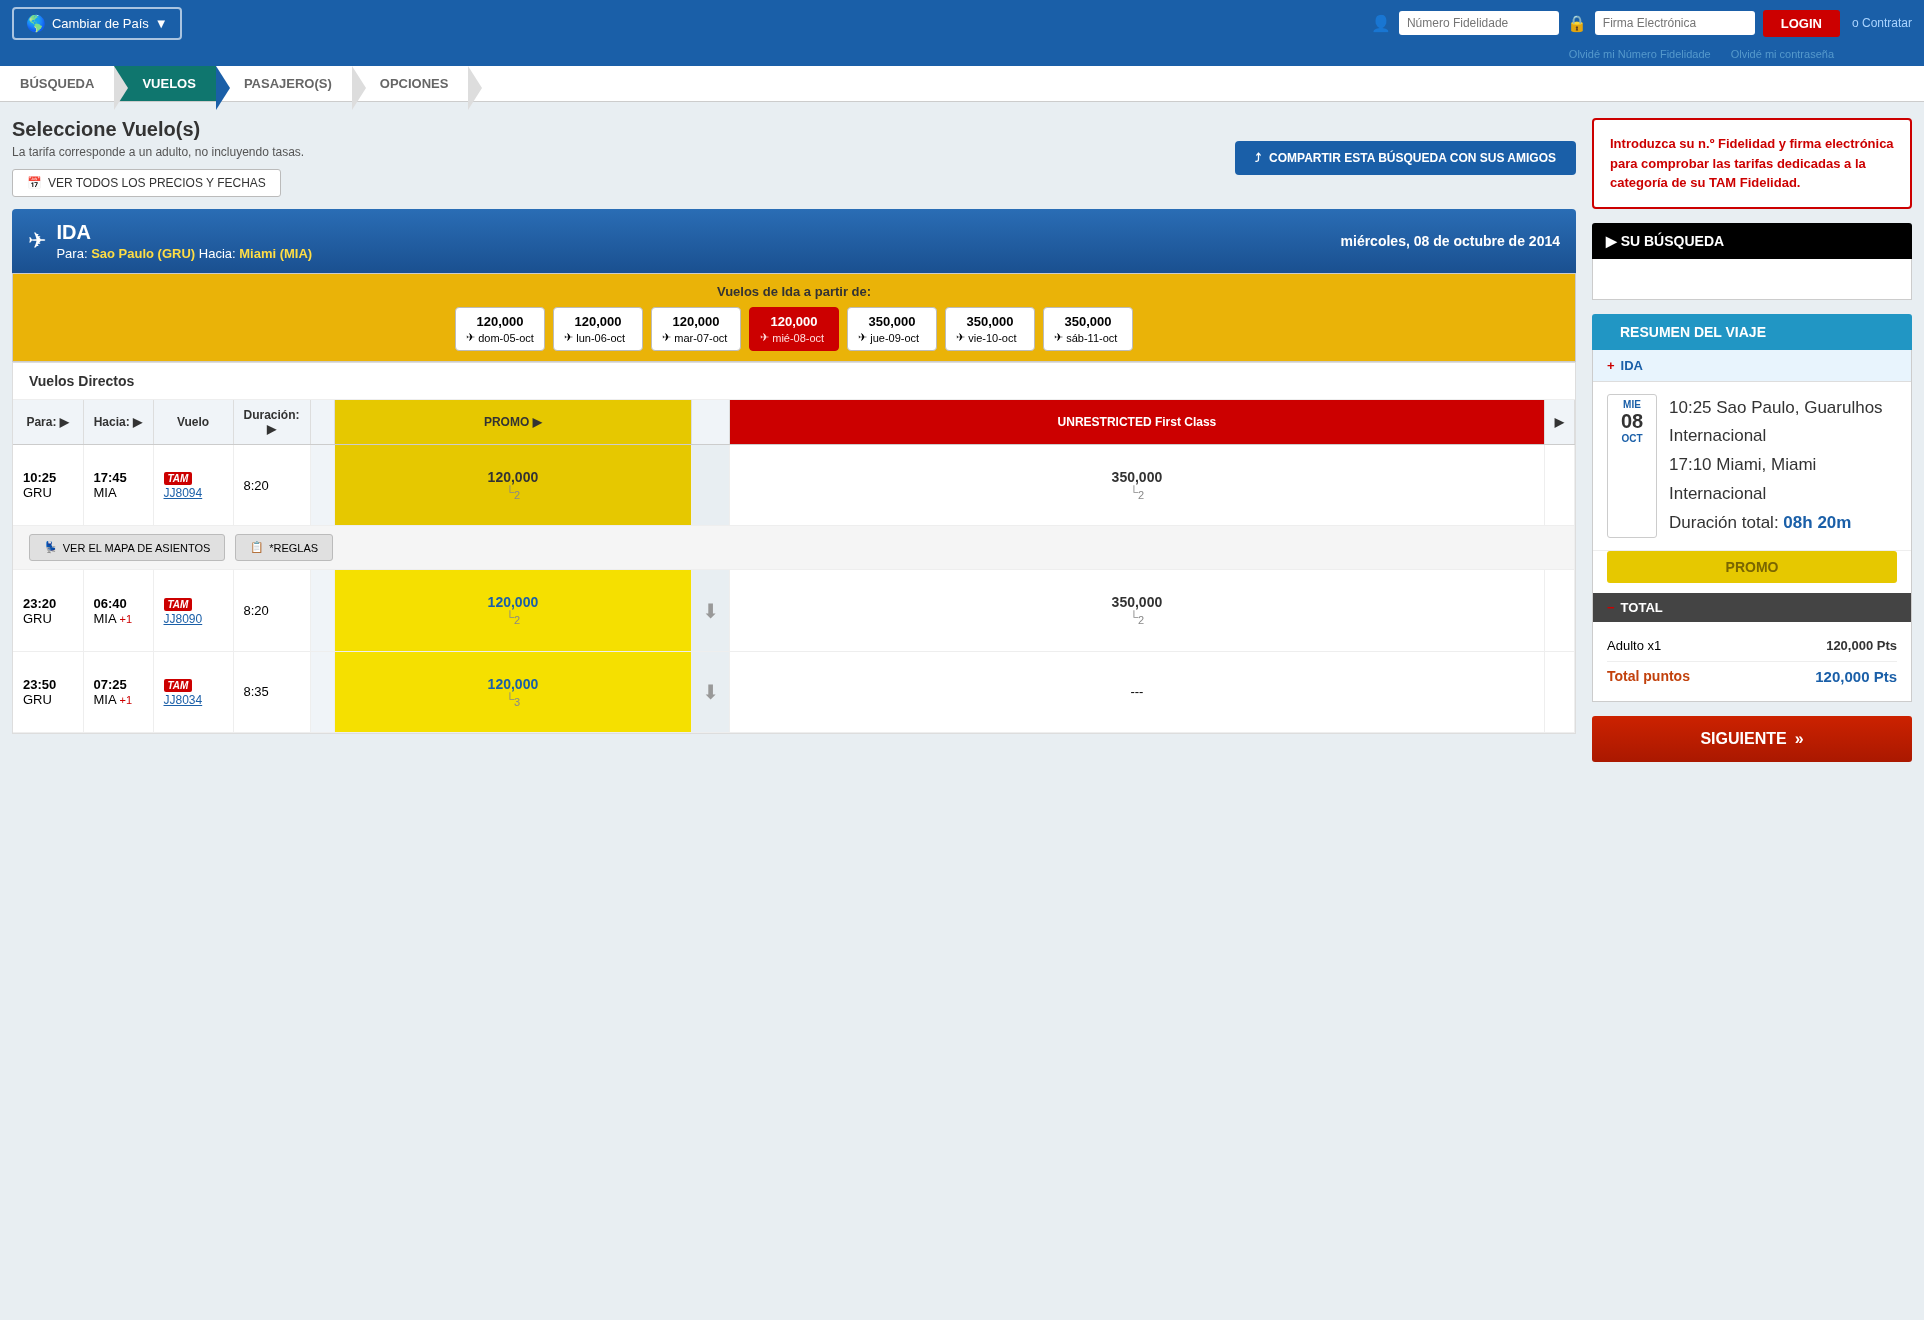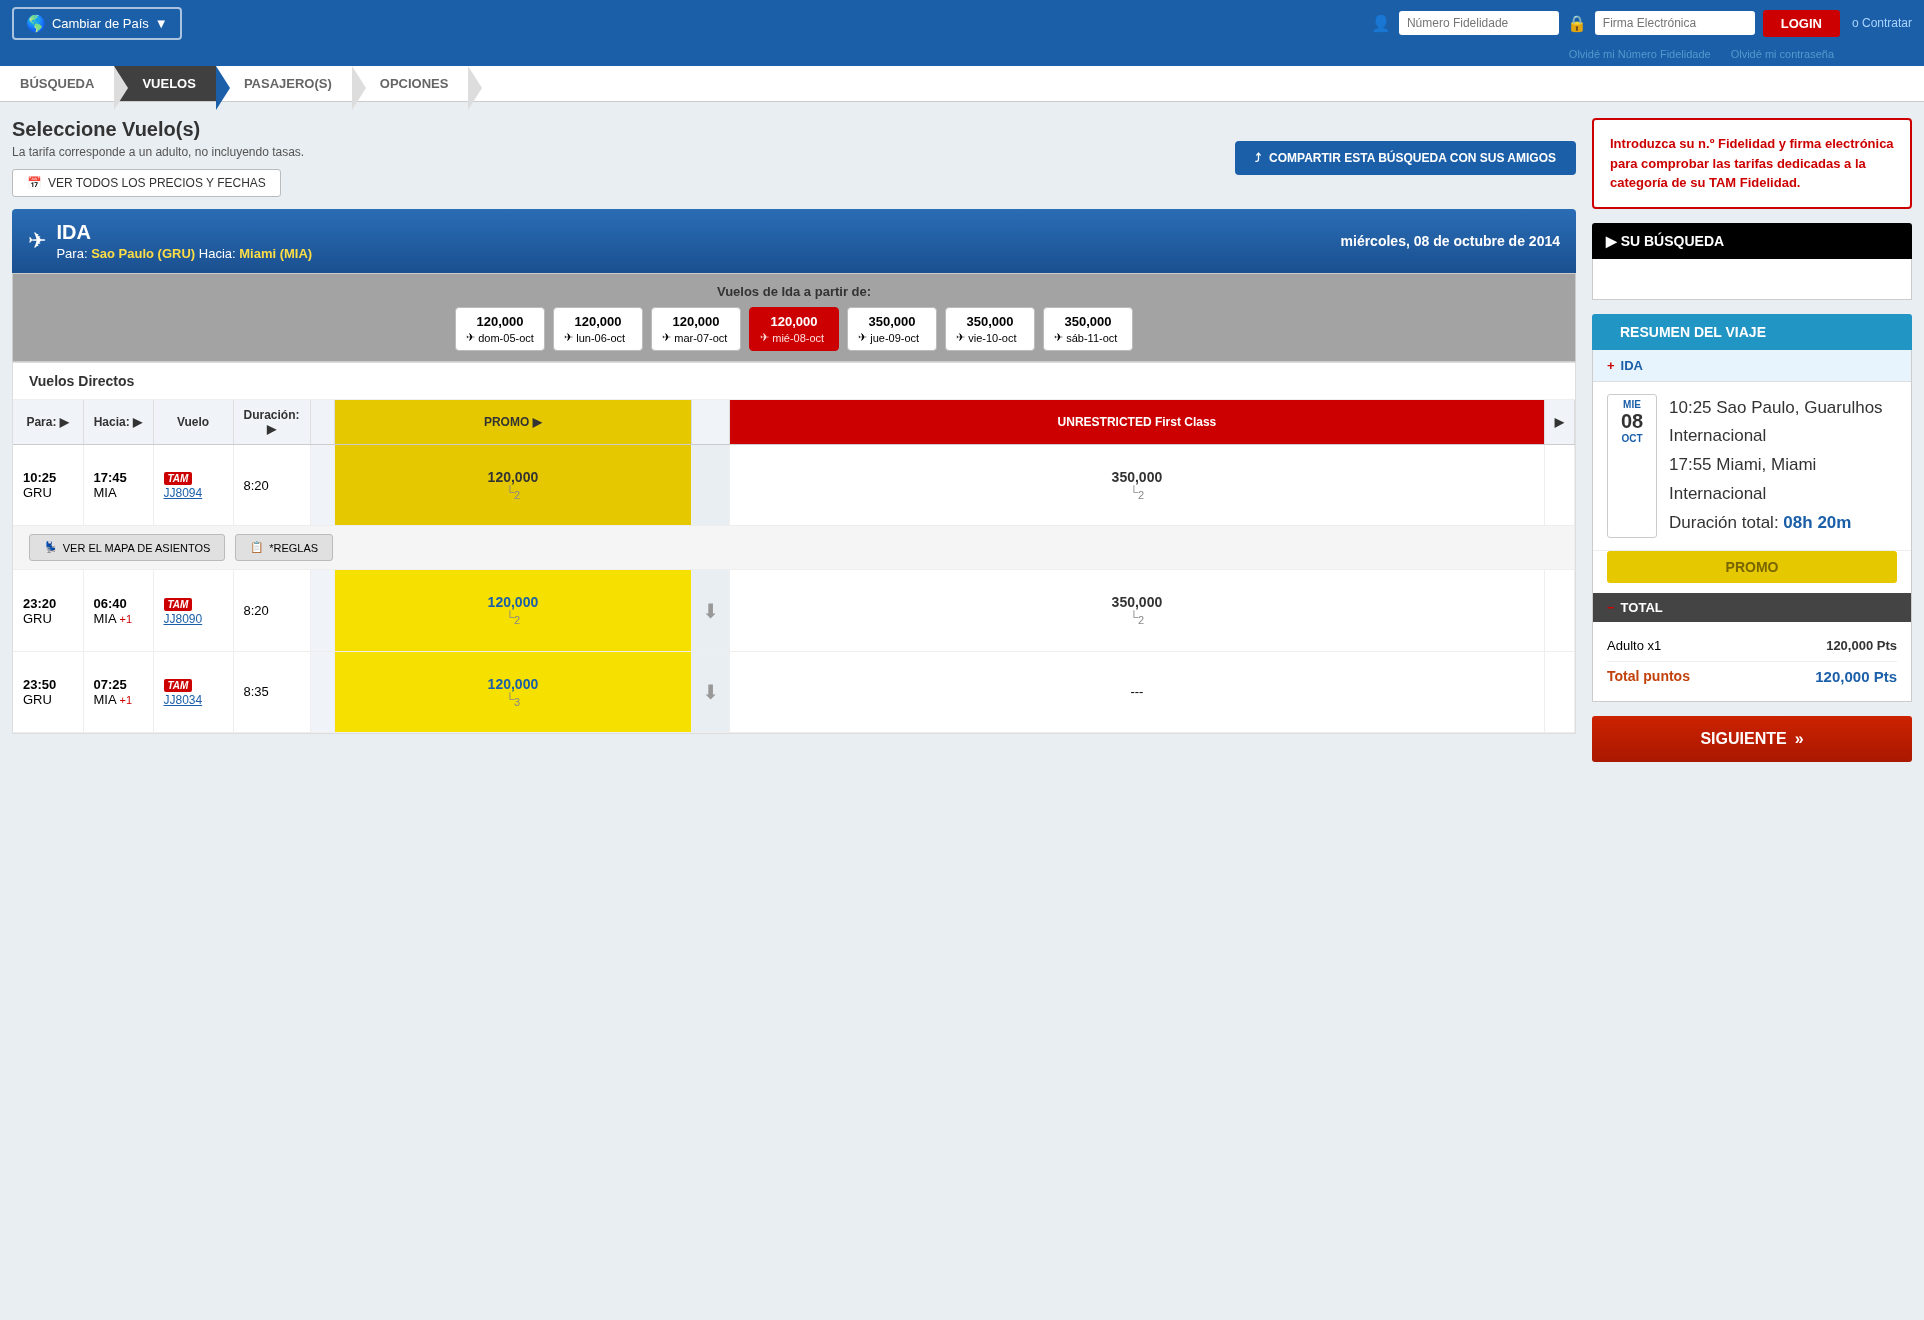--- a/index.html
+++ b/index.html
@@ -65,21 +65,21 @@
       display: flex;
       align-items: center;
       padding: 0 20px;
       font-size: 13px;
       font-weight: bold;
       color: #666;
       position: relative;
       gap: 6px;
     }
     .breadcrumb-item.active {
-      background: #404040;
+      background: #0f766e;
       color: #fff;
     }
     .breadcrumb-item.active::after {
       content: '';
       position: absolute;
       right: -14px;
       top: 0;
       width: 0;
       height: 0;
       border-top: 22px solid transparent;
@@ -159,21 +159,21 @@
       align-items: center;
       justify-content: space-between;
     }
     .flight-header .ida-title { font-size: 20px; font-weight: bold; }
     .flight-header .route { font-size: 13px; margin-top: 2px; }
     .flight-header .date { font-size: 14px; font-weight: bold; }
     .flight-icon { font-size: 22px; margin-right: 10px; }
 
     
     .date-selector-section {
-      background: #a3a3a3;
+      background: #eab308;
       border: 1px solid #ccc;
       padding: 10px 16px;
     }
     .date-selector-title { text-align: center; font-size: 13px; color: #333; margin-bottom: 8px; font-weight: bold; }
     .date-buttons { display: flex; gap: 8px; flex-wrap: wrap; justify-content: center; }
     .date-btn {
       border: 1px solid #bbb;
       border-radius: 4px;
       padding: 6px 10px;
       background: #fff;
@@ -704,21 +704,21 @@
         </div>
 
         <div class="flight-summary-card">
           <div class="date-badge">
             <div class="day-name">Mie</div>
             <div class="day-num">08</div>
             <div class="month">OCT</div>
           </div>
           <div class="flight-details">
             <div>10:25 Sao Paulo, Guarulhos Internacional</div>
-            <div>17:55 Miami, Miami Internacional</div>
+            <div>17:10 Miami, Miami Internacional</div>
             <div>
               <span>Duración total:</span>
               <span class="duration-label">08h 20m</span>
             </div>
           </div>
         </div>
 
         <div class="promo-badge-large">PROMO</div>
 
         <div>

